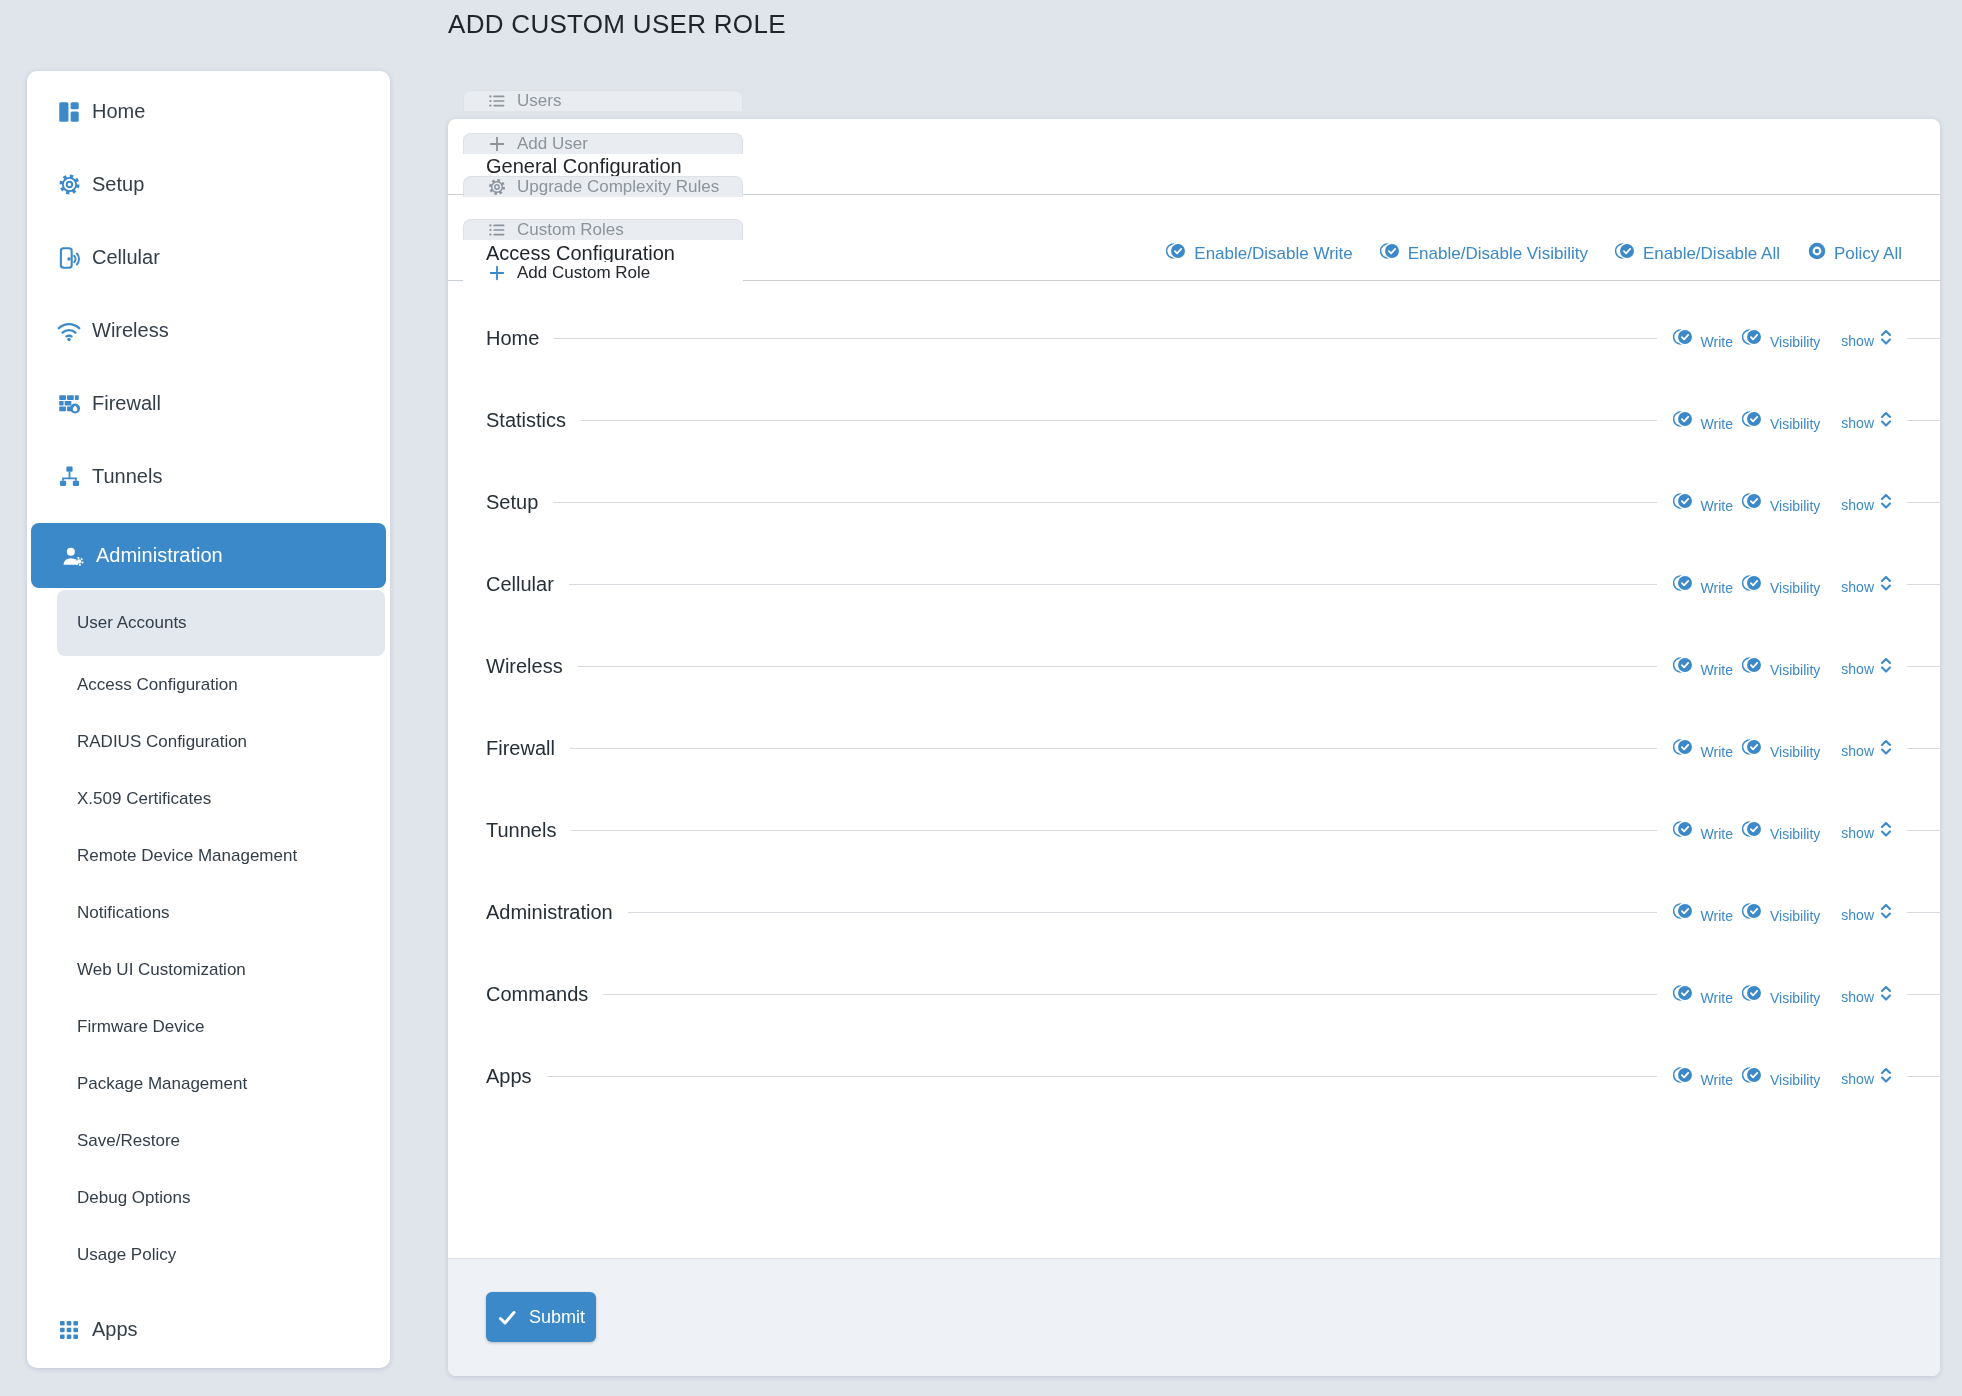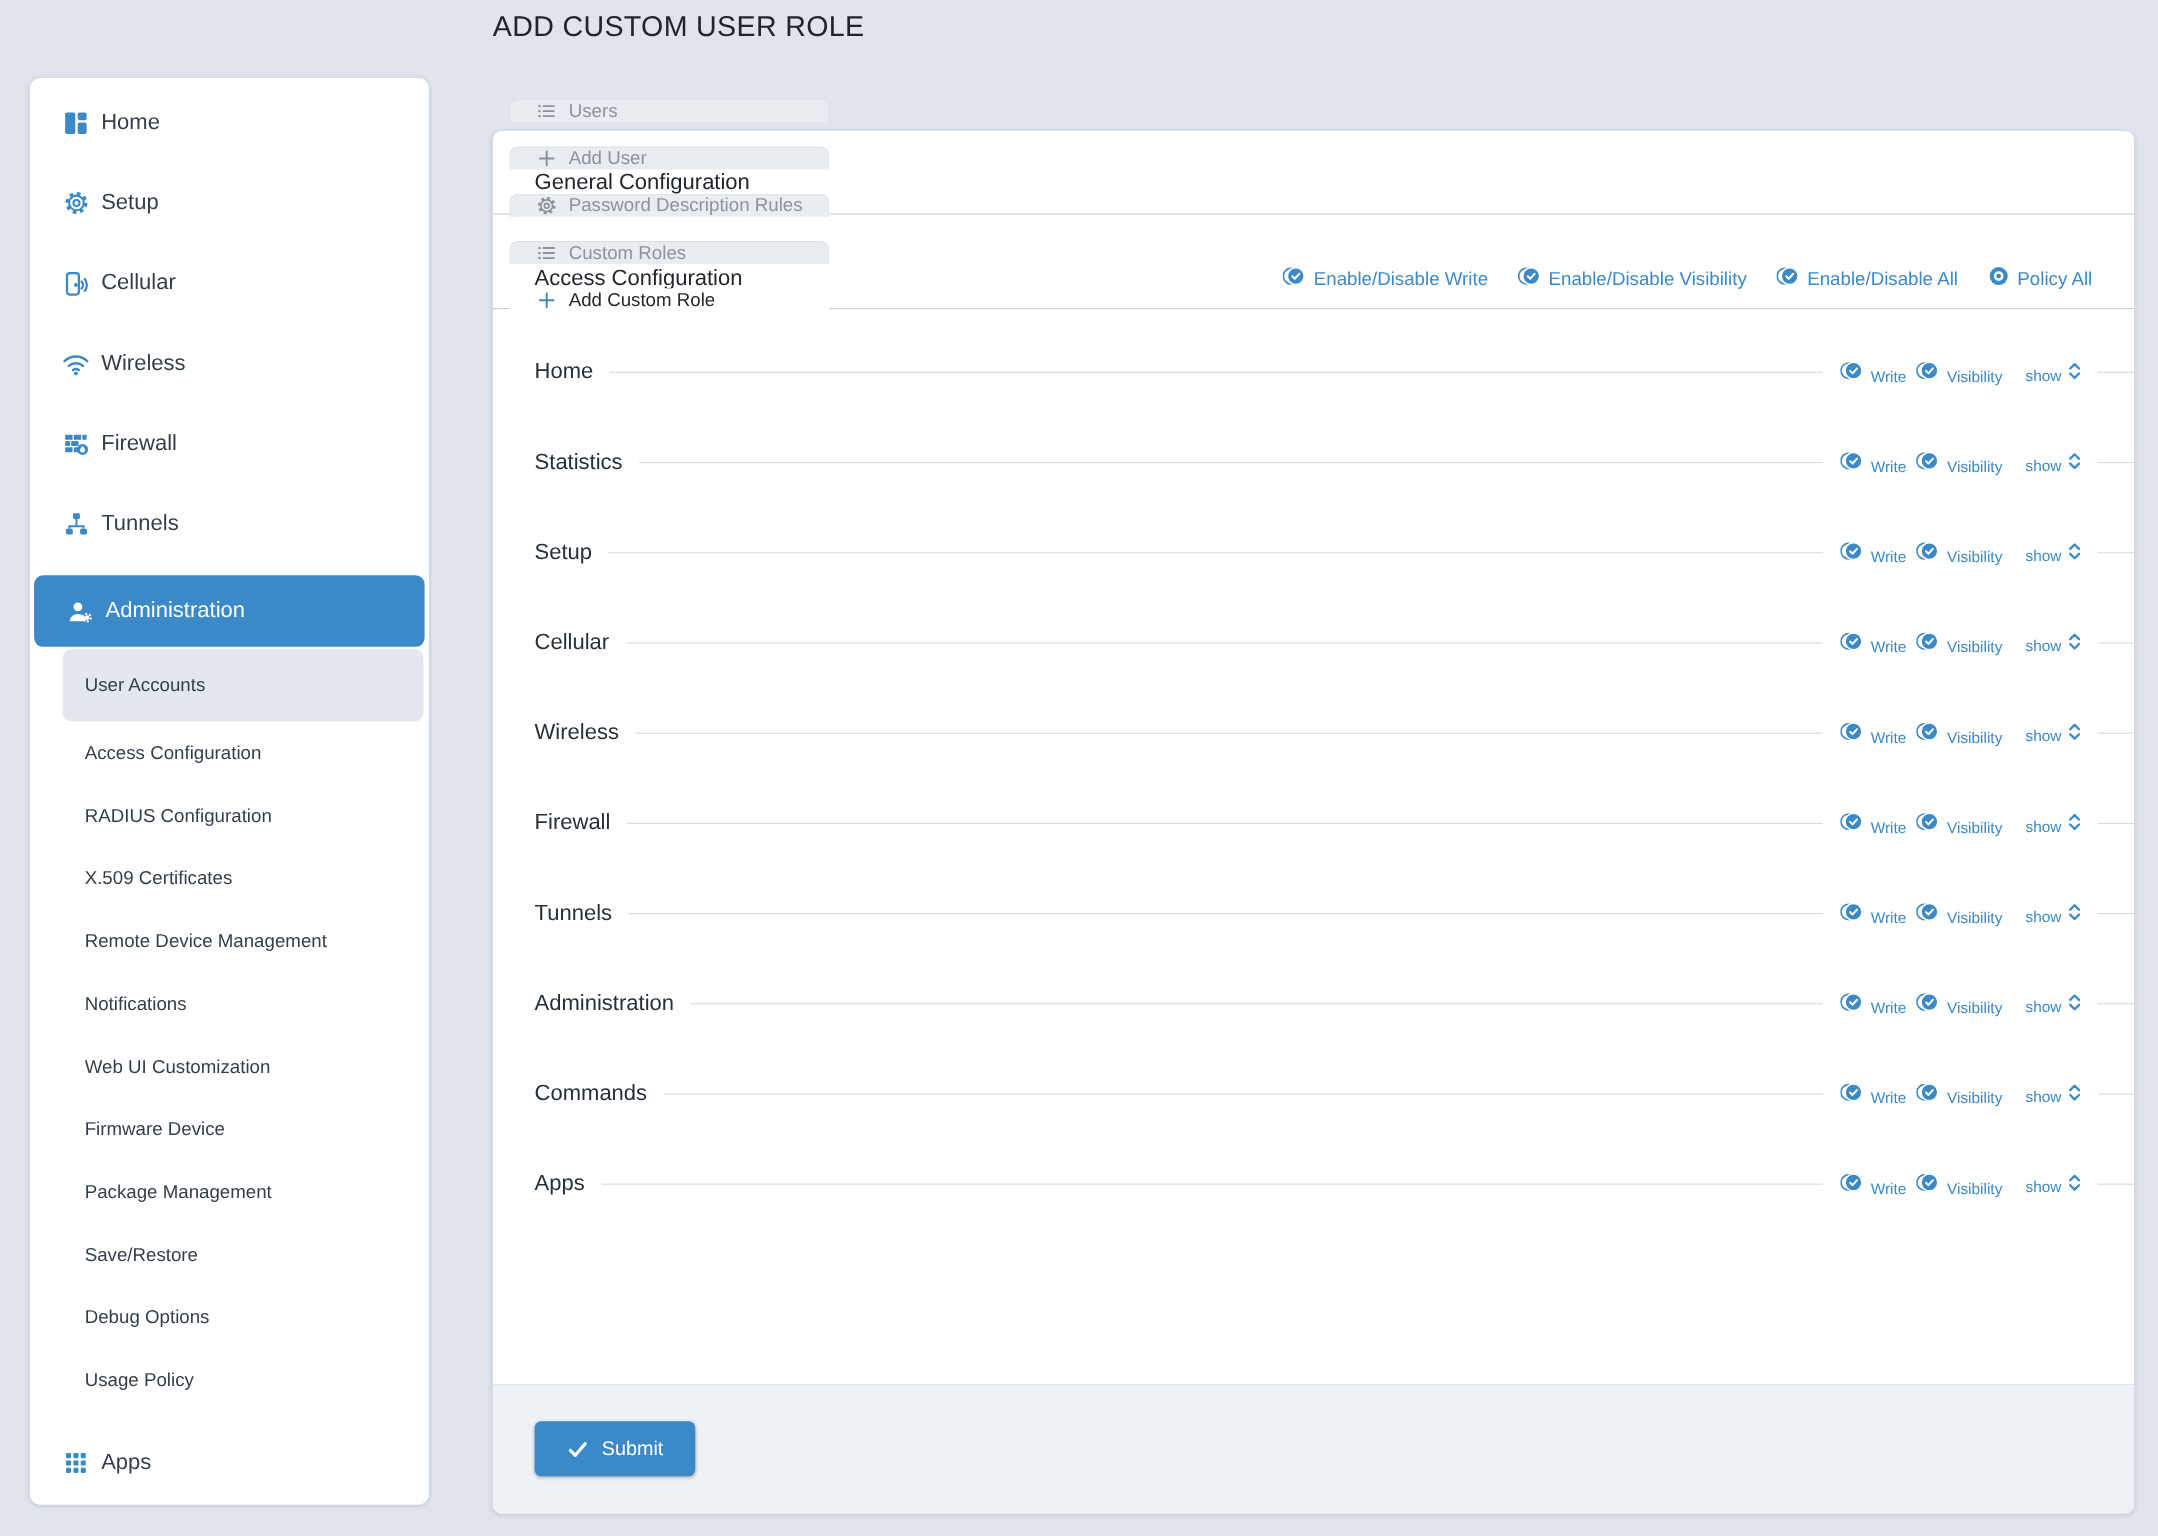--- a/index.html
+++ b/index.html
@@ -56,21 +56,21 @@
   .row-label { font-size:20px; color:#262f38; padding-right:15px; white-space:nowrap; }
   .leader { flex:1; height:1px; background:#d6dadf; }
   .controls { display:flex; align-items:center; padding-left:16px; gap:9px; }
   .ctl { display:inline-flex; align-items:flex-end; gap:7px; color:#3b89c8; font-size:14px; cursor:pointer; }
   .ctl.show { margin-left:12px; gap:5px; }
   .tail { width:33px; height:1px; background:#d6dadf; margin-left:14px; }
 
   .card-footer { position:absolute; left:0; right:0; bottom:0; height:118px; background:#eef1f6;
     border-top:1px solid #dde2e8; border-radius:0 0 8px 8px; }
   .submit-btn { display:inline-flex; align-items:center; gap:12px; margin:33px 0 0 38px;
-    height:50px; padding:0 29px; background:#3b89c8; color:#fff; font-size:18px;
+    height:50px; padding:0 11px; background:#3b89c8; color:#fff; font-size:18px;
     border:none; border-radius:6px; cursor:pointer; box-shadow:0 1px 3px rgba(0,0,0,.25);
     font-family:"Liberation Sans", sans-serif; }
 </style>
 </head>
 <body>
 
 <svg width="0" height="0" style="position:absolute">
   <defs>
     <g id="i-dashboard">
         <rect x="3" y="3" width="8.5" height="18" rx="1.5"></rect>
@@ -282,21 +282,21 @@
           </svg>
         </span>
       <span>Add User</span>
     </div>
     <div class="tab">
       <span class="tico">
           <svg width="20" height="20" viewBox="0 0 24 24">
             <use href="#i-gear"></use>
           </svg>
         </span>
-      <span>Password Description Rules</span>
+      <span>Upgrade Complexity Rules</span>
     </div>
     <div class="tab">
       <span class="tico">
           <svg width="20" height="20" viewBox="0 0 24 24">
             <use href="#i-list"></use>
           </svg>
         </span>
       <span>Custom Roles</span>
     </div>
     <div class="tab active">

